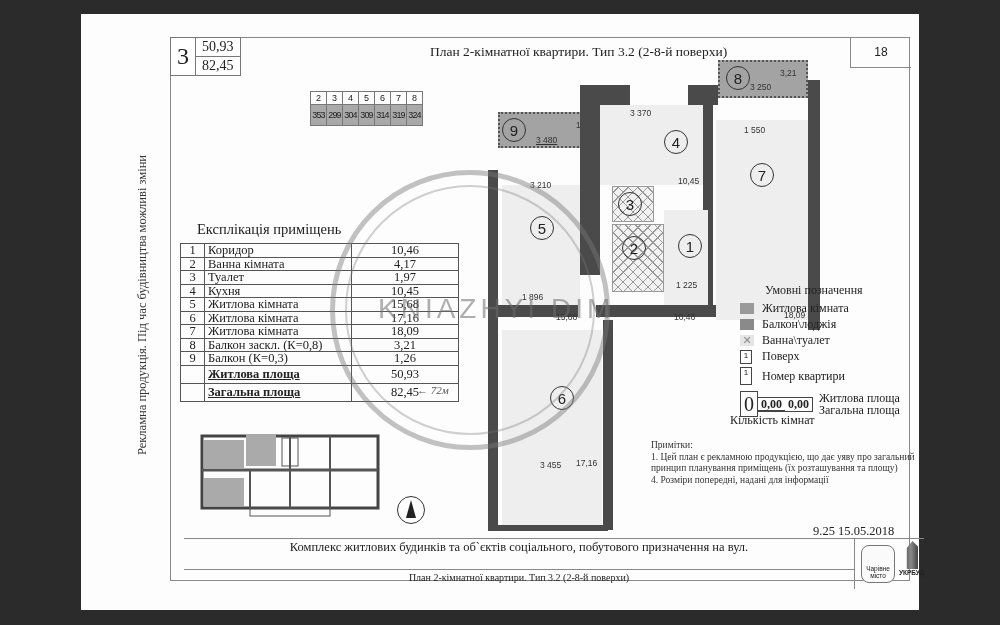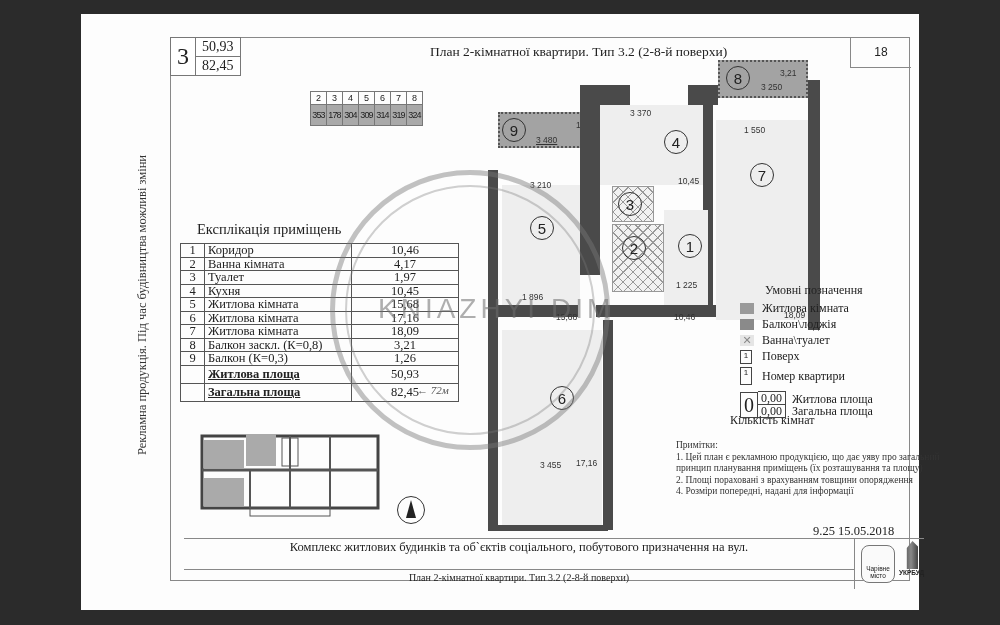--- a/index.html
+++ b/index.html
@@ -31,21 +31,21 @@
   .wall { position:absolute; background:#4a4a4a; }
   .room { position:absolute; background:#eeeeee; }
   .wet { position:absolute; background:#f2f2f2; border:1px solid #999; background-image:repeating-linear-gradient(45deg, transparent 0 6px, #999 6px 7px), repeating-linear-gradient(-45deg, transparent 0 6px, #999 6px 7px); }
   .balc { position:absolute; background:#a3a3a3; border:2px dotted #555; box-sizing:border-box; }
   .rnum { position:absolute; width:22px; height:22px; border:1px solid #333; border-radius:50%; font-family:"Liberation Sans",sans-serif; font-size:15px; display:flex; align-items:center; justify-content:center; }
   .dim { position:absolute; font-family:"Liberation Sans",sans-serif; font-size:8.5px; color:#333; white-space:nowrap; }
   .legend { position:absolute; left:740px; top:283px; font-size:12px; }
   .legend .lt { position:absolute; left:25px; top:0; white-space:nowrap; }
   .legend .row { position:absolute; left:0; display:flex; align-items:center; white-space:nowrap; }
   .legend .sw { width:14px; height:11px; margin-right:8px; }
-  .notes { position:absolute; left:676px; top:440px; width:265px; font-size:9.5px; line-height:11.5px; color:#333; }
+  .notes { position:absolute; left:651px; top:440px; width:265px; font-size:9.5px; line-height:11.5px; color:#333; }
   .date { position:absolute; left:813px; top:524px; font-size:12.5px; }
   .footer { position:absolute; left:184px; top:538px; width:740px; border-top:1px solid #888; }
   .footer .addr { position:absolute; left:0; top:0; width:670px; height:28px; text-align:center; font-size:12.5px; line-height:12.5px; padding-top:2px; border-bottom:1px solid #888; }
   .footer .sub { position:absolute; left:0; top:30px; width:670px; text-align:center; font-size:10px; padding-top:3px; }
   .footer .logos { position:absolute; left:670px; top:0; width:70px; height:50px; border-left:1px solid #888; }
   .logo1 { position:absolute; left:6px; top:6px; width:34px; height:38px; border:1px solid #777; border-radius:8px; font-family:"Liberation Sans",sans-serif; font-size:6.5px; text-align:center; background:#fafafa; display:flex; align-items:flex-end; justify-content:center; padding-bottom:3px; box-sizing:border-box; }
   .logo2 { position:absolute; left:44px; top:2px; width:24px; height:46px; font-family:"Liberation Sans",sans-serif; font-size:6.5px; font-weight:bold; text-align:center; }
   .logo2 .bld { width:14px; height:28px; margin:0 auto; background:linear-gradient(90deg,#555,#888,#444); clip-path:polygon(20% 100%,20% 25%,60% 0,100% 20%,100% 100%); }
   .watermark { position:absolute; left:330px; top:170px; width:280px; height:280px; border:5px solid rgba(120,120,120,0.45); border-radius:50%; box-sizing:border-box; pointer-events:none; }
   .watermark2 { position:absolute; left:345px; top:185px; width:250px; height:250px; border:2px solid rgba(120,120,120,0.35); border-radius:50%; box-sizing:border-box; pointer-events:none; }
@@ -81,21 +81,21 @@
     <td>2</td>
     <td>3</td>
     <td>4</td>
     <td>5</td>
     <td>6</td>
     <td>7</td>
     <td>8</td>
   </tr>
   <tr>
     <td>353</td>
-    <td>178</td>
+    <td>299</td>
     <td>304</td>
     <td>309</td>
     <td>314</td>
     <td>319</td>
     <td>324</td>
   </tr>
 </tbody>
   </table>
 
 <div class="expl-title">Експлікація приміщень</div>
@@ -162,21 +162,21 @@
 
 <div class="plan">
 
   <div class="balc" style="left:10px;top:52px;width:100px;height:36px;"></div>
   <div class="rnum" style="left:14px;top:58px;">9</div>
   <div class="dim" style="left:48px;top:75px;text-decoration:underline;">3 480</div>
   <div class="dim" style="left:88px;top:60px;">1,26</div>
 
   <div class="balc" style="left:230px;top:0px;width:90px;height:38px;"></div>
   <div class="rnum" style="left:238px;top:6px;">8</div>
-  <div class="dim" style="left:273px;top:22px;">3 250</div>
+  <div class="dim" style="left:262px;top:22px;">3 250</div>
   <div class="dim" style="left:292px;top:8px;">3,21</div>
 
   <div class="wall" style="left:0;top:110px;width:10px;height:360px;"></div>
   <div class="wall" style="left:0;top:465px;width:120px;height:6px;"></div>
   <div class="wall" style="left:115px;top:260px;width:10px;height:210px;"></div>
   <div class="wall" style="left:92px;top:25px;width:20px;height:190px;"></div>
   <div class="wall" style="left:112px;top:25px;width:30px;height:20px;"></div>
   <div class="wall" style="left:200px;top:25px;width:30px;height:20px;"></div>
   <div class="wall" style="left:215px;top:40px;width:10px;height:210px;"></div>
   <div class="wall" style="left:320px;top:20px;width:12px;height:250px;"></div>
@@ -231,38 +231,37 @@
   <div class="row" style="top:66px;">
       <span style="width:10px;height:12px;border:1px solid #444;font-size:8px;text-align:center;margin-right:10px;font-family:'Liberation Sans',sans-serif;">1</span>
       <span>Поверх</span>
     </div>
   <div class="row" style="top:84px;">
       <span style="width:10px;height:16px;border:1px solid #444;font-size:8px;text-align:center;margin-right:10px;font-family:'Liberation Sans',sans-serif;">1</span>
       <span>Номер квартири</span>
     </div>
   <div class="row" style="top:108px;">
     <span style="font-size:20px;border:1px solid #444;padding:0 3px;line-height:24px;">0</span>
-    <span style="display:flex;flex-direction:column;border:1px solid #444;border-left:none;font-size:12px;line-height:12px;">
+    <span style="display:flex;flex-direction:row;border:1px solid #444;border-left:none;font-size:12px;line-height:12px;font-weight:bold;">
       <span style="border-bottom:1px solid #444;padding:0 3px;">0,00</span>
       <span style="padding:0 3px;">0,00</span>
     </span>
     <span style="display:flex;flex-direction:column;margin-left:6px;font-size:12px;line-height:12px;">
       <span>Житлова площа</span>
       <span>Загальна площа</span>
     </span>
   </div>
   <div class="row" style="top:130px;left:-10px;">
       <span>Кількість кімнат</span>
     </div>
 </div>
 
 <div class="notes">
   <div>Примітки:</div>
   <div>1. Цей план є рекламною продукцією, що дає уяву про загальний принцип планування приміщень (їх розташування та площу)</div>
-  <div>2. Площі пораховані з врахуванням товщини опорядження</div>
   <div>4. Розміри попередні, надані для інформації</div>
 </div>
 <div class="date">9.25 15.05.2018</div>
 
 <svg class="keyplan" viewBox="0 0 200 92">
   <rect x="12" y="6" width="176" height="72" fill="none" stroke="#444" stroke-width="3"></rect>
   <rect x="14" y="10" width="40" height="28" fill="#aaa"></rect>
   <rect x="14" y="48" width="40" height="28" fill="#aaa"></rect>
   <rect x="56" y="4" width="30" height="32" fill="#aaa"></rect>
   <line x1="12" y1="40" x2="188" y2="40" stroke="#555" stroke-width="3"></line>

